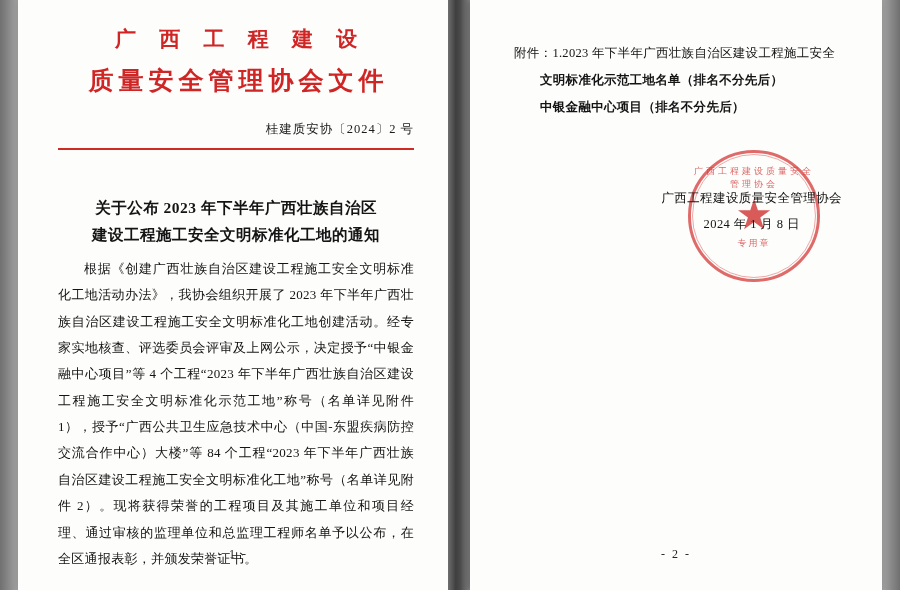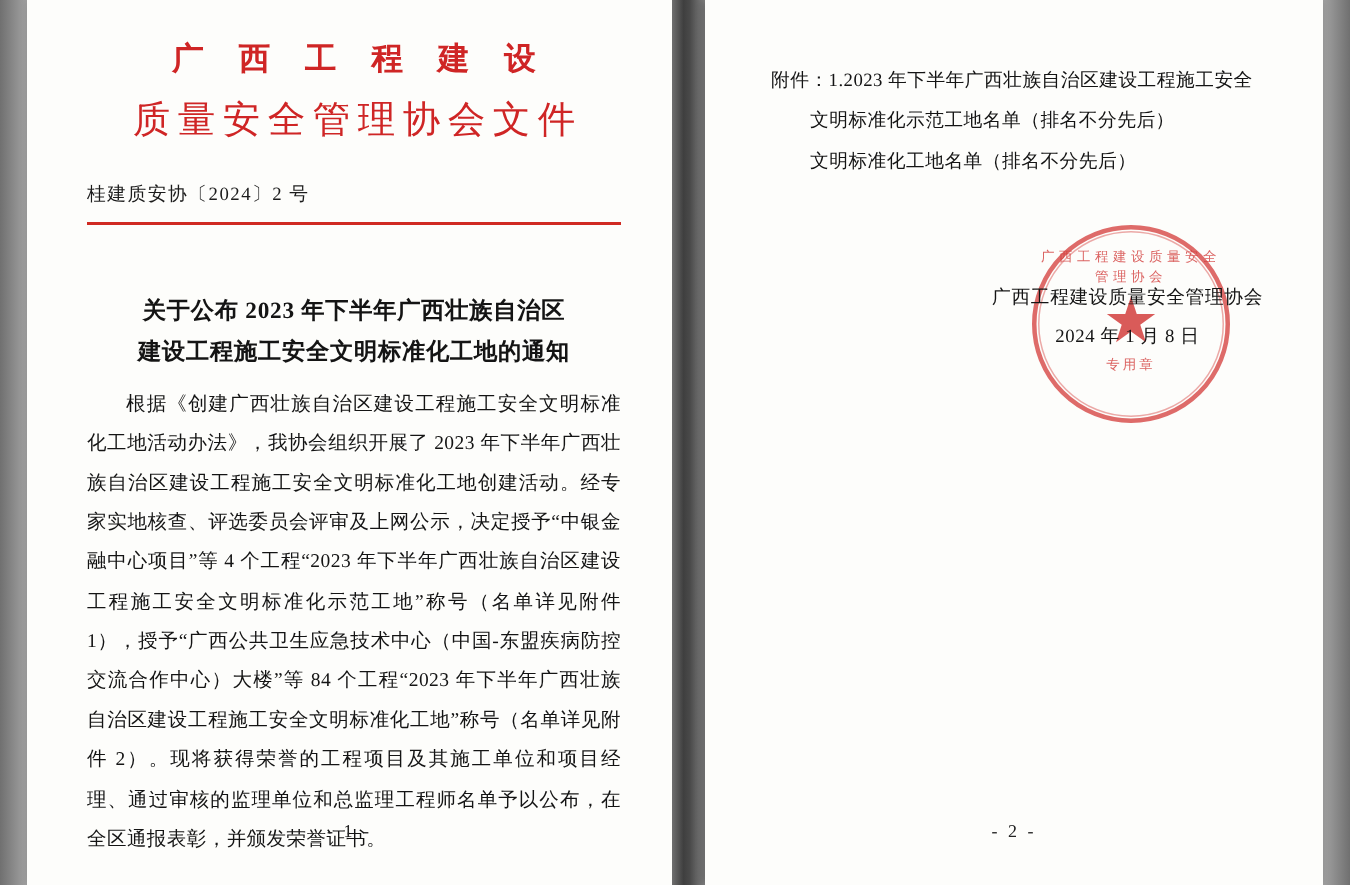--- a/index.html
+++ b/index.html
@@ -51,28 +51,28 @@
     font-weight: bold;
     letter-spacing: 9px;
     text-indent: 9px;
     line-height: 1.3;
     font-family: "Liberation Serif", "DejaVu Serif", serif;
   }
   .masthead-l2 {
     text-align: center;
     color: #cf2525;
     font-size: 25px;
-    font-weight: normal;
+    font-weight: bold;
     letter-spacing: 5px;
     text-indent: 5px;
     margin-top: 12px;
     line-height: 1.25;
   }
   .doc-number {
-    text-align: left;
+    text-align: right;
     font-size: 12.5px;
     color: #1b1b1b;
     letter-spacing: 1px;
     margin-top: 24px;
   }
   .red-rule {
     margin-top: 10px;
     height: 2px;
     background: #d02a22;
   }
@@ -116,21 +116,21 @@
     padding: 40px 20px 0 44px;
     height: 100%;
   }
   .attach-block {
     font-size: 12.5px;
     line-height: 2.15;
     color: #141414;
     letter-spacing: .3px;
   }
   .attach-line { white-space: nowrap; }
-  .attach-line.indent { padding-left: 26px; }
+  .attach-line.indent { padding-left: 26px; font-weight: bold; }
   .signature {
     position: absolute;
     right: 40px;
     top: 185px;
     text-align: center;
     font-size: 12.5px;
     line-height: 2.1;
     color: #141414;
     letter-spacing: .4px;
     z-index: 3;
@@ -199,21 +199,21 @@
     </div>
   </div>
 
   <div class="gutter"></div>
 
   <div class="page page-right">
     <div class="rp-inner">
       <div class="attach-block">
         <div class="attach-line">附件：1.2023 年下半年广西壮族自治区建设工程施工安全</div>
         <div class="attach-line indent">文明标准化示范工地名单（排名不分先后）</div>
-        <div class="attach-line indent">文明标准化工地名单（排名不分先后）</div>
+        <div class="attach-line indent">中银金融中心项目（排名不分先后）</div>
       </div>
 
       <div class="seal">
         <div class="seal-text-top">广西工程建设质量安全管理协会</div>
         <div class="seal-star">★</div>
         <div class="seal-text-bottom">专用章</div>
       </div>
 
       <div class="signature">
         <div>广西工程建设质量安全管理协会</div>

